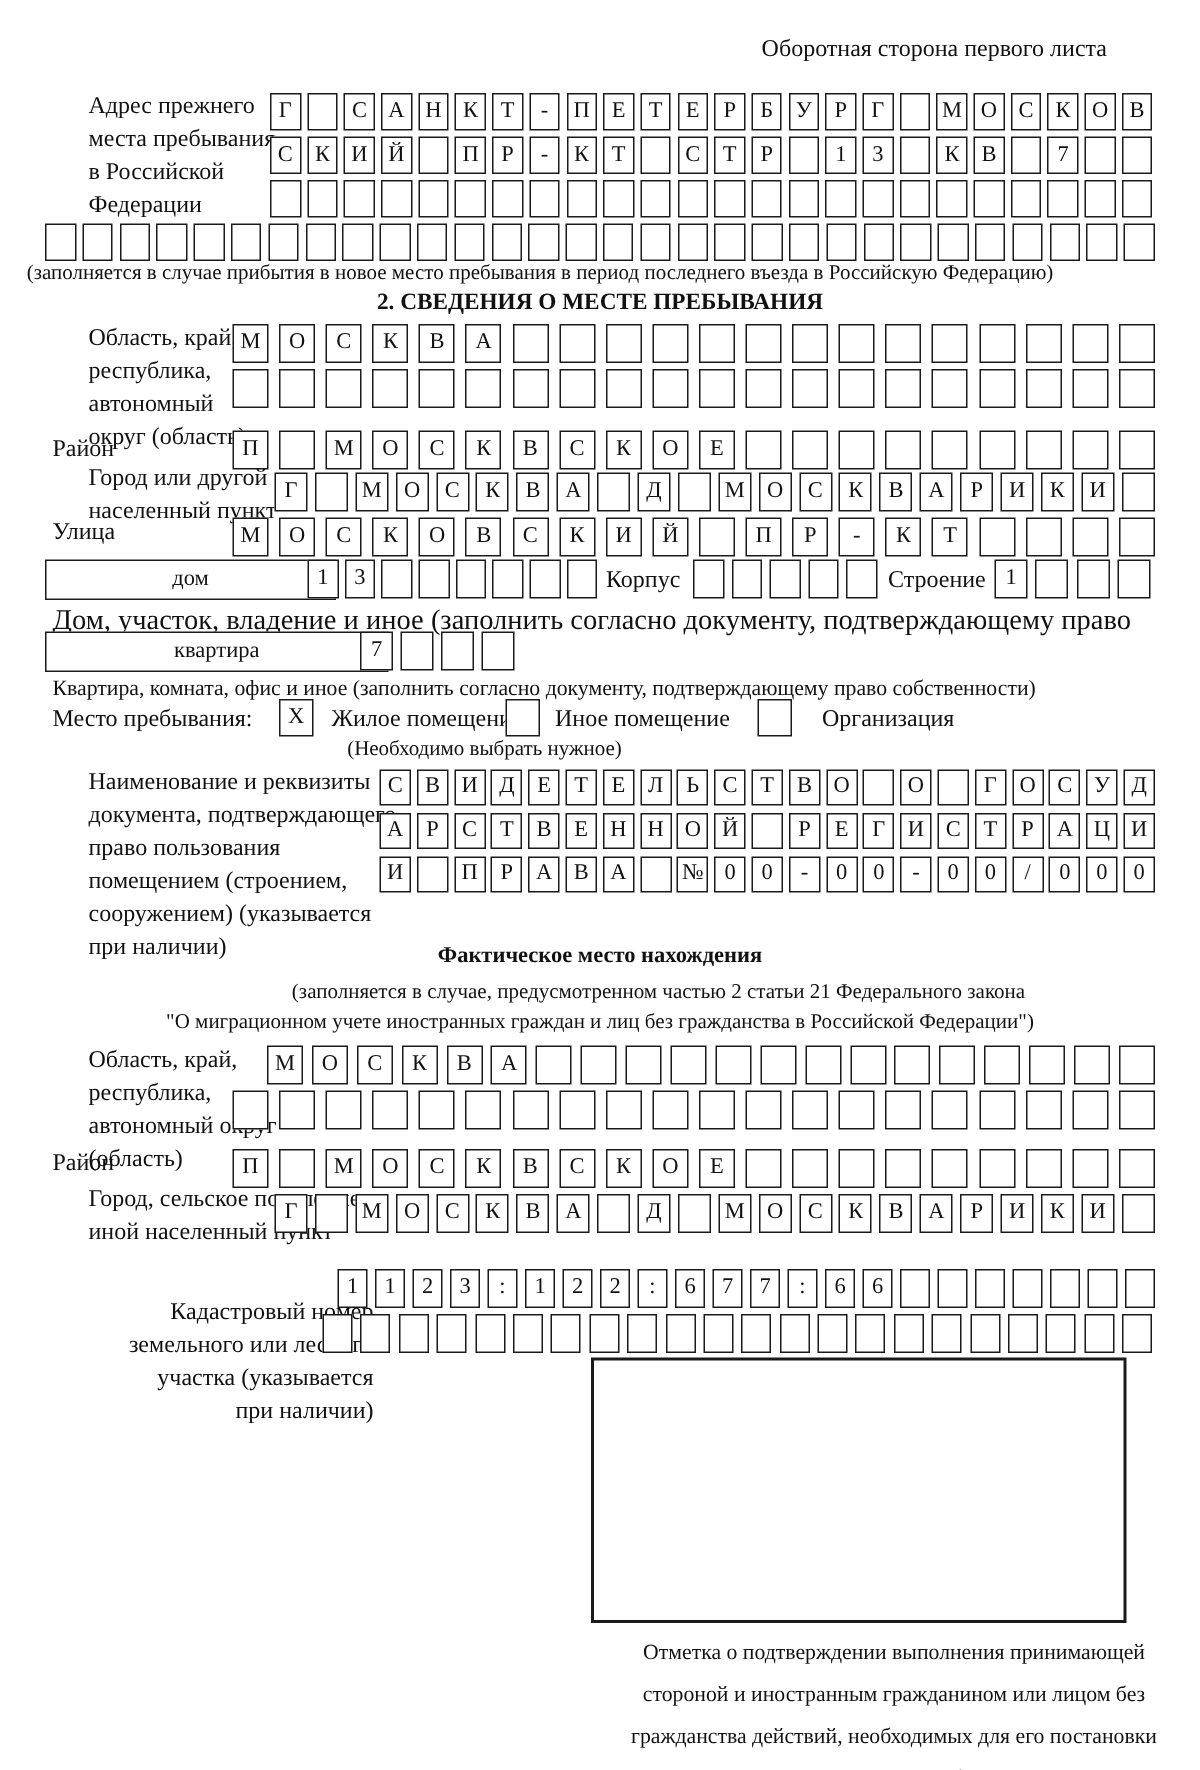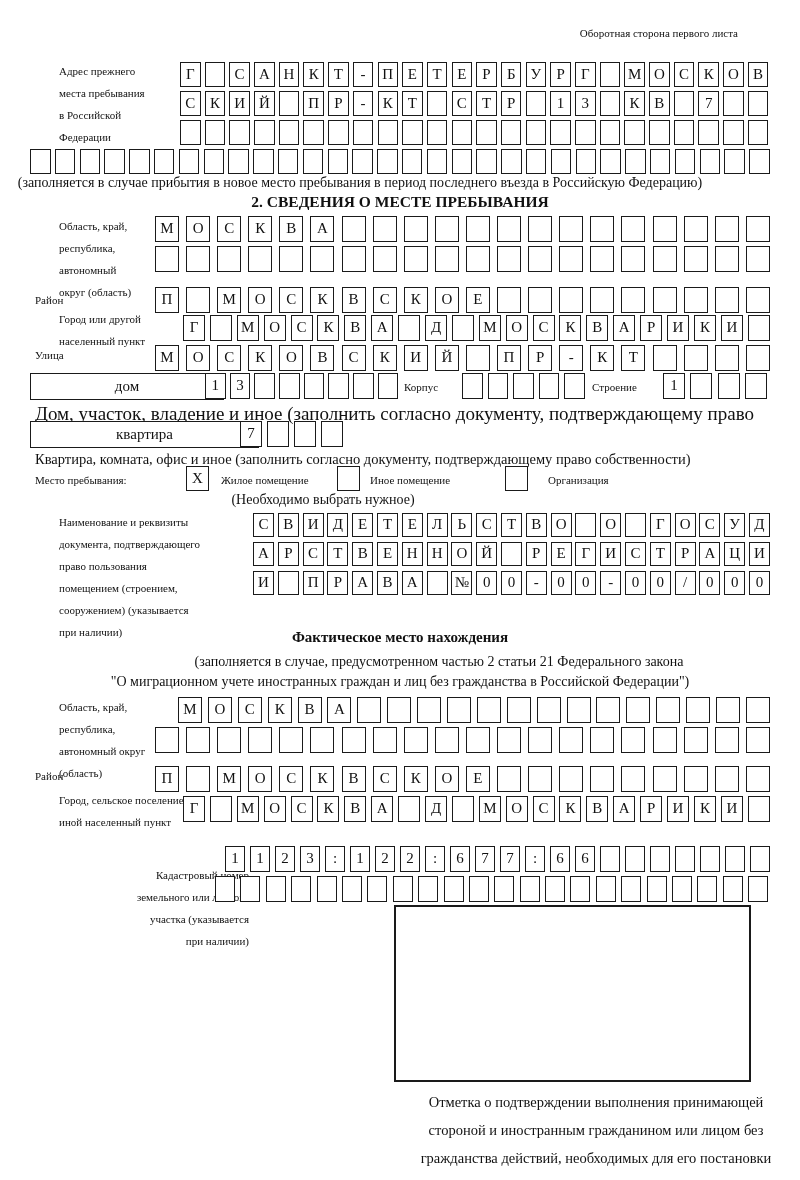--- a/index.html
+++ b/index.html
@@ -3,21 +3,21 @@
 <meta charset="utf-8">
 <style>
   html,body{margin:0;padding:0;}
   body{
     width:800px;height:1180px;background:#ffffff;color:#111;
     font-family:"Liberation Serif","DejaVu Serif",serif;
     position:relative;overflow:hidden;
   }
   .abs{position:absolute;}
   .pre{white-space:pre-line;margin-left:24px;}
-  .lbl{font-size:11px;line-height:22px;}
+  .lbl{font-size:16px;line-height:22px;}
   .note{font-size:14px;}
   .center{text-align:center;}
   .bold{font-weight:bold;}
   .cellrow{display:flex;gap:var(--gp,4px);}
   .cell{
     flex:none;width:var(--cw,20px);height:var(--ch,24px);
     border:1.5px solid #1a1a1a;box-sizing:border-box;
     font-size:15px;line-height:calc(var(--ch,24px) - 3px);
     text-align:center;background:#fff;
   }

